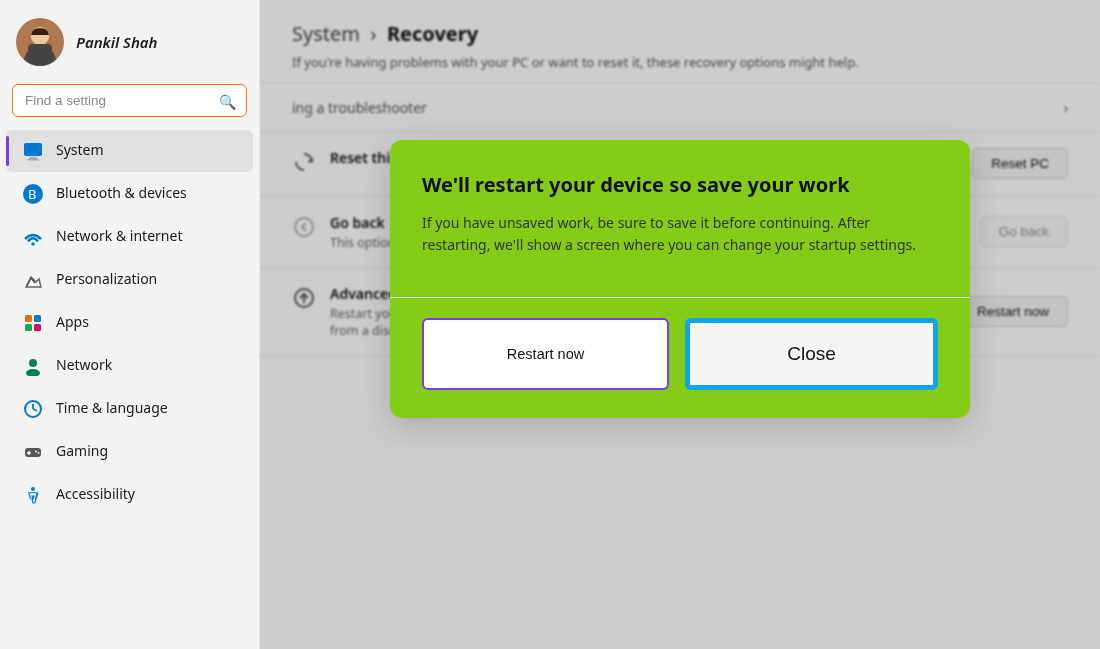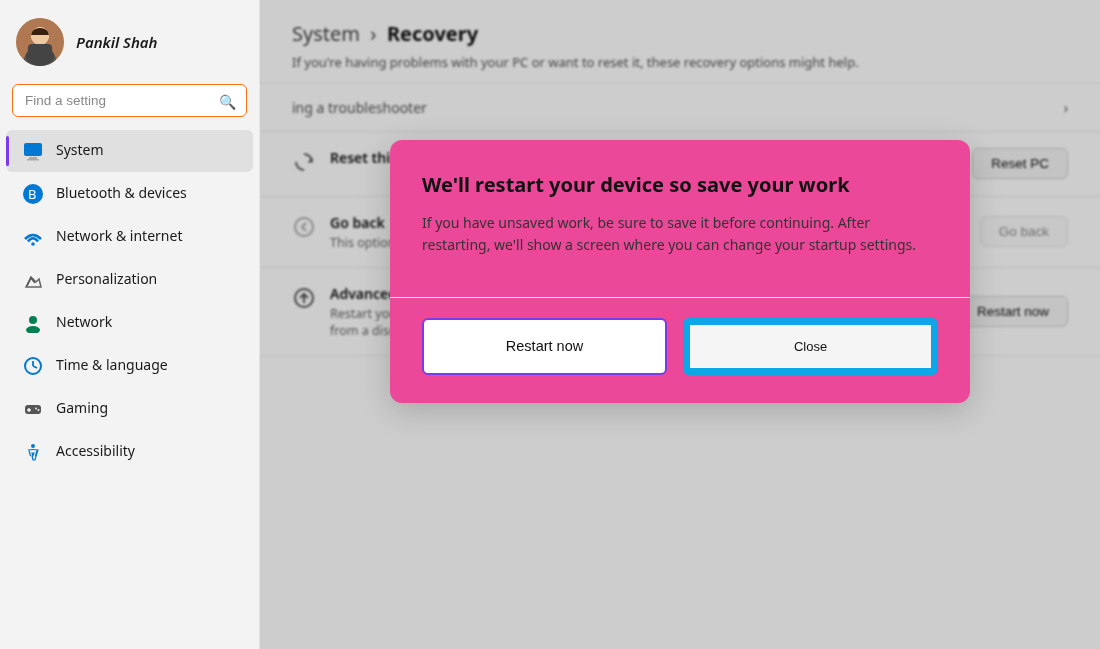--- a/index.html
+++ b/index.html
@@ -245,21 +245,21 @@
       background: rgba(0,0,0,0.18);
       z-index: 10;
       display: flex;
       align-items: flex-start;
       justify-content: center;
       padding-top: 140px;
     }
 
     
     .dialog {
-      background: #ec4899;
+      background: #84cc16;
       border-radius: 12px;
       padding: 32px 32px 28px 32px;
       width: 580px;
       box-shadow: 0 8px 32px rgba(0,0,0,0.18);
       position: relative;
     }
 
     .dialog-title {
       font-size: 20px;
       font-weight: 700;
@@ -293,25 +293,25 @@
       border: 2.5px solid #7c3aed;
       background: #fff;
       font-size: 14.5px;
       font-weight: 500;
       color: #111;
       cursor: pointer;
     }
 
     .btn-close-dialog {
       flex: 1;
-      padding: 14px 20px;
+      padding: 20px 20px;
       border-radius: 6px;
-      border: 7px solid #0ea5e9;
+      border: 5px solid #0ea5e9;
       background: #f5f5f5;
-      font-size: 13px;
+      font-size: 19px;
       font-weight: 500;
       color: #111;
       cursor: pointer;
     }
 
     
     .blurred {
       filter: blur(1px);
     }
   </style>
@@ -371,20 +371,31 @@
       <span>Network &amp; internet</span>
     </li>
     <li class="nav-item">
       <span class="nav-icon">
         <svg width="20" height="20" viewBox="0 0 20 20">
             <path d="M3 17 L8 7 L13 12 L16 9 L18 17Z" fill="none" stroke="#666" stroke-width="1.5"></path>
             <path d="M4 16 L8 8 L12 13" stroke="#555" stroke-width="1.5" fill="none"></path>
           </svg>
       </span>
       <span>Personalization</span>
+    </li>
+    <li class="nav-item">
+      <span class="nav-icon">
+        <svg width="20" height="20" viewBox="0 0 20 20">
+            <rect x="2" y="2" width="7" height="7" rx="1.5" fill="#e07000"></rect>
+            <rect x="11" y="2" width="7" height="7" rx="1.5" fill="#0078d4"></rect>
+            <rect x="2" y="11" width="7" height="7" rx="1.5" fill="#00b050"></rect>
+            <rect x="11" y="11" width="7" height="7" rx="1.5" fill="#e00070"></rect>
+          </svg>
+      </span>
+      <span>Apps</span>
     </li>
     <li class="nav-item">
       <span class="nav-icon">
         <svg width="20" height="20" viewBox="0 0 20 20">
             <circle cx="10" cy="7" r="4" fill="#008050"></circle>
             <ellipse cx="10" cy="17" rx="7" ry="4" fill="#008050"></ellipse>
           </svg>
       </span>
       <span>Network</span>
     </li>

